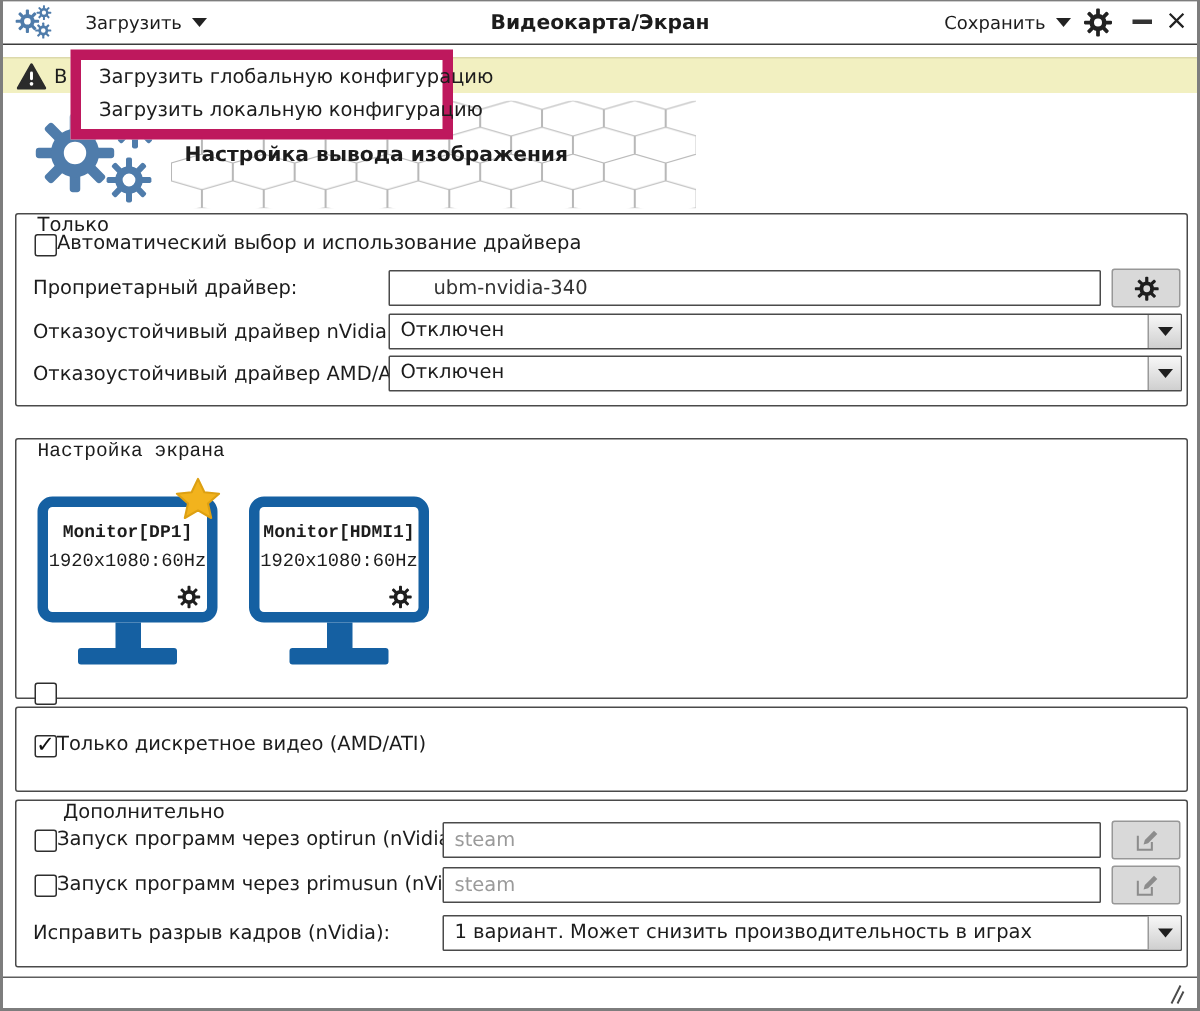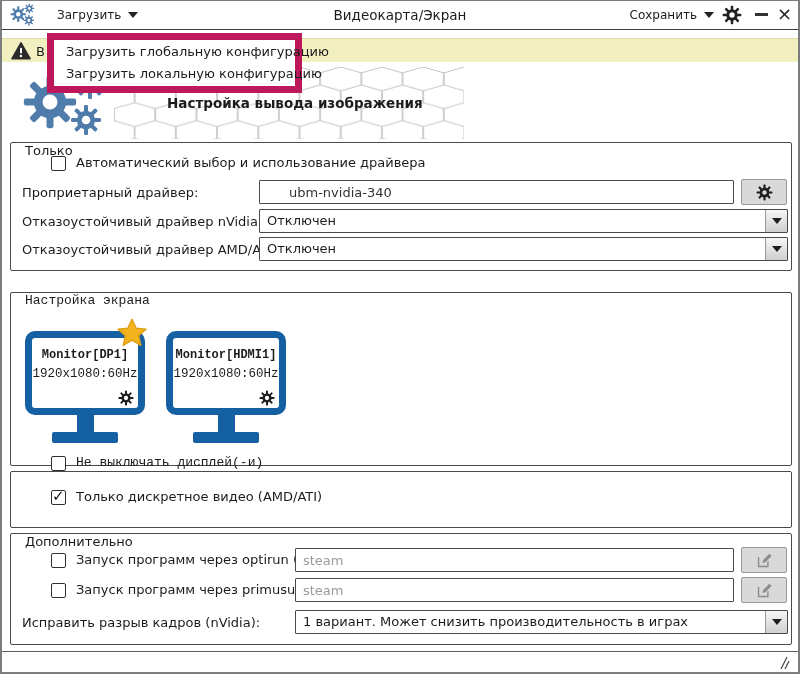--- a/index.html
+++ b/index.html
@@ -15,51 +15,51 @@
   .topbar{position:absolute;left:0;top:0;right:0;height:28px;background:#fff;
     border-bottom:1px solid #3c3c3c;}
   .app-icon{position:absolute;left:7px;top:2px;width:30px;height:25px;color:#4f7cab;}
   .menu-btn{position:absolute;top:0;height:28px;line-height:28px;cursor:default;
     display:flex;align-items:center;gap:7px;font-size:12px;}
   .menu-load{left:55px;}
   .menu-save{right:84px;}
   .tri-down{width:0;height:0;border-left:5px solid transparent;border-right:5px solid transparent;
     border-top:6px solid #222;display:inline-block;}
   .win-title{position:absolute;left:0;right:0;top:0;height:28px;line-height:28px;
-    text-align:center;font-weight:normal;font-size:13.5px;pointer-events:none;}
+    text-align:center;font-weight:bold;font-size:13.5px;pointer-events:none;}
   .tb-gear{position:absolute;right:56px;top:4px;width:20px;height:20px;color:#222;}
   .tb-min{position:absolute;right:30px;top:12px;width:13px;height:3px;background:#333;}
   .tb-close{position:absolute;right:6px;top:0;height:28px;line-height:26px;font-size:18px;color:#222;}
   
   .warnbar{position:absolute;left:0;right:0;top:37px;height:24px;background:#f2f0c1;
     border-top:1px solid #dcd9ab;border-bottom:1px solid #dcd9ab;display:flex;align-items:center;}
   .warn-icon{width:20px;height:18px;margin-left:9px;flex:none;}
   .warn-text{margin-left:5px;font-size:13px;white-space:nowrap;overflow:hidden;}
   
   .dropdown{position:absolute;left:45px;top:32px;width:241px;background:#fff;
     border:7px solid #be185d;z-index:20;padding:1px 0;}
   .dropdown .item{height:22px;line-height:22px;padding-left:12px;font-size:13px;white-space:nowrap;}
   
   .hero{position:absolute;left:0;top:61px;right:0;height:79px;background:#fff;}
   .hexes{position:absolute;left:112px;top:5px;width:350px;height:72px;}
   .logo{position:absolute;left:16px;top:6px;width:100px;height:68px;color:#4f7cab;}
   .logo svg{position:absolute;}
-  .hero-title{position:absolute;left:121px;top:33px;font-weight:bold;font-size:13.5px;z-index:2;margin-left:44px;}
+  .hero-title{position:absolute;left:121px;top:33px;font-weight:bold;font-size:13.5px;z-index:2;}
   
   fieldset{position:absolute;left:8px;width:782px;margin:0;padding:0;
     border:1px solid #4a4a4a;border-radius:2px;box-sizing:border-box;}
   legend{font-size:13px;margin-left:9px;padding:0 5px;}
   .fs-driver{top:141px;height:129px;}
   .fs-screen{top:291px;height:174px;font-family:Liberation Mono, monospace;}
   .fs-hybrid{top:470px;height:57px;}
-  .fs-extra {top:532px;height:112px;}
+  .fs-extra {top:532px;height:112px;padding-left:17px;}
   fieldset > *{position:absolute;}
   .row-label{font-size:13px;white-space:nowrap;line-height:16px;}
   
-  .cb{display:flex;align-items:center;gap:10px;margin-left:28px;}
+  .cb{display:flex;align-items:center;gap:0;}
   .cb .box{width:15px;height:15px;border:1.6px solid #2e2e2e;border-radius:2px;background:#fff;
     box-sizing:border-box;flex:none;position:relative;}
   .cb .box span{position:absolute;left:0px;top:-4px;font-size:15px;font-weight:bold;color:#111;}
   
   .tinput{border:1px solid #4a4a4a;background:#fff;height:24px;box-sizing:border-box;
     font-family:inherit;font-size:13px;padding:0 7px;color:#333;outline:none;border-radius:1px;}
   .tinput::placeholder{color:#9a9a9a;opacity:1;}
   .combo{border:1px solid #4a4a4a;background:#fff;height:24px;box-sizing:border-box;border-radius:1px;}
   .combo .val{position:absolute;left:7px;top:0;line-height:22px;font-size:13px;white-space:nowrap;}
   .combo .arrow{position:absolute;right:0;top:0;bottom:0;width:21px;
@@ -217,21 +217,20 @@
       <svg class="m-gear" viewBox="0 0 24 24">
         <use href="#gear" fill="#1e1e1e"></use>
       </svg>
     </div>
     <div class="m-neck"></div>
     <div class="m-base"></div>
   </div>
 
   <div class="cb" style="left:12px;top:162px;">
     <span class="box"></span>
-    <span class="row-label">Не выключать дисплей(-и)</span>
   </div>
 </fieldset>
 
 <fieldset class="fs-hybrid">
   <div class="cb" style="left:12px;top:17px;">
     <span class="box">
       <span>✓</span>
     </span>
     <span class="row-label">Только дискретное видео (AMD/ATI)</span>
   </div>

